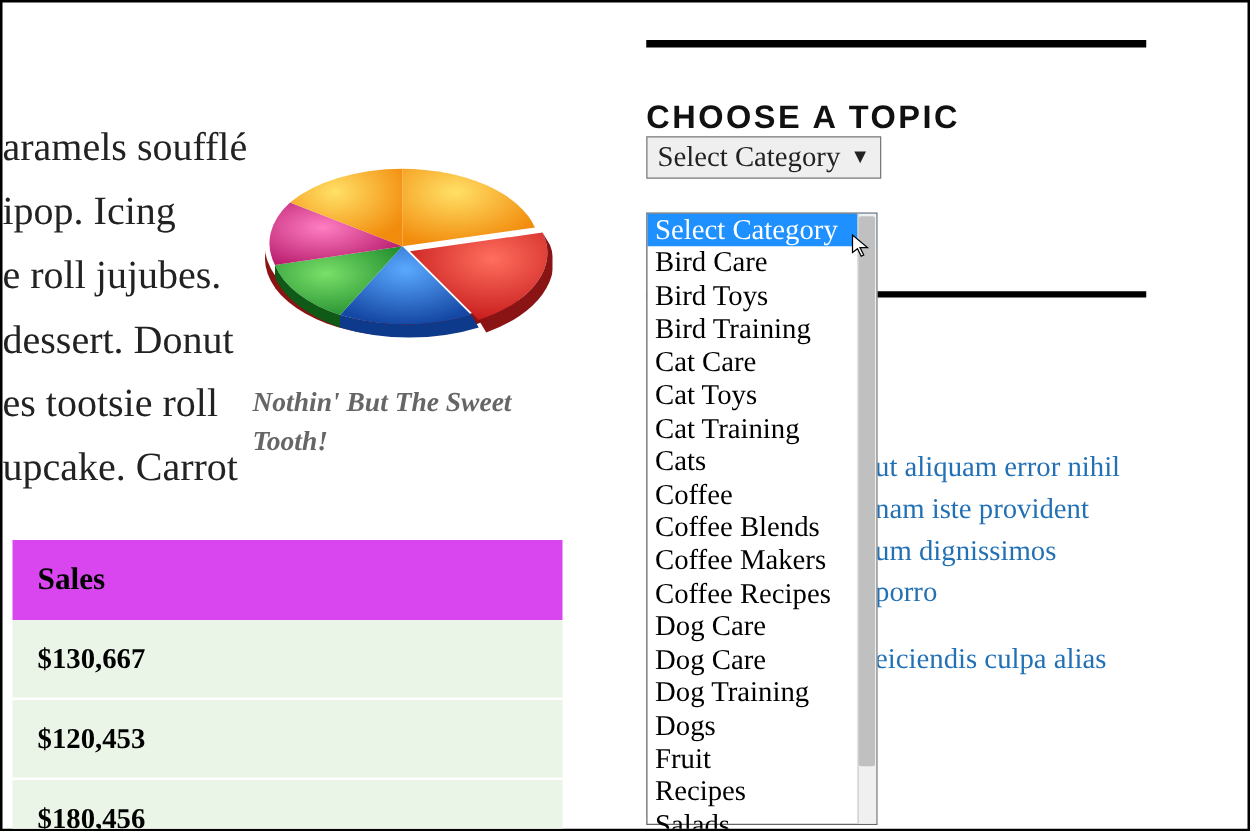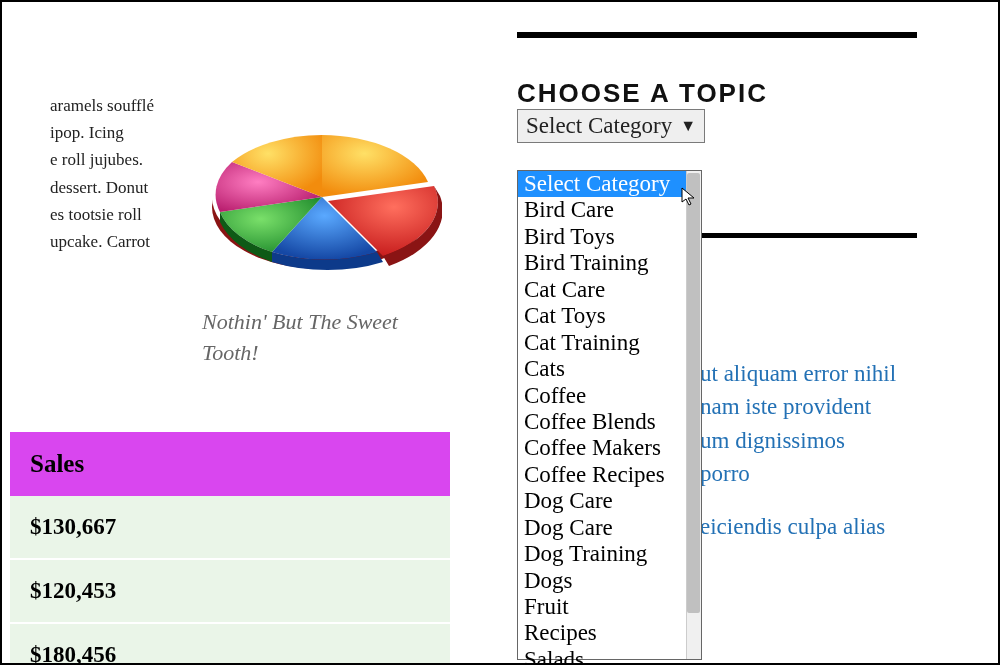--- a/index.html
+++ b/index.html
@@ -1,25 +1,25 @@
 <!DOCTYPE html>
 <html><head>
 <meta charset="utf-8">
 <style>
   * { box-sizing: border-box; margin: 0; padding: 0; }
   html, body { width: 1000px; height: 665px; overflow: hidden; font-family: Georgia, 'Times New Roman', serif; background: #fff; }
   .frame { width: 1000px; height: 665px; border: 2px solid #000; position: relative; overflow: hidden; }
 
   .main { position: absolute; left: 0; top: 0; width: 460px; height: 665px; padding-left: 0; }
 
-  .body-text { font-size: 17px; line-height: 1.6; color: #222; padding-top: 90px; padding-left: 0; margin-left: 48px; }
+  .body-text { font-size: 32px; line-height: 1.6; color: #222; padding-top: 90px; padding-left: 0; }
   .body-text p { text-align: left; }
 
   .pie-wrap { position: absolute; left: 200px; top: 100px; width: 250px; }
-  .pie-caption { font-style: italic; color: #666; font-size: 22px; margin-top: 15px; line-height: 1.4; }
+  .pie-caption { font-style: italic; color: #666; font-size: 22px; margin-top: 15px; line-height: 1.4; font-weight: bold; }
 
   .table { position: absolute; left: 8px; top: 430px; width: 440px; }
   .table .th { background: #d946ef; padding: 18px 20px; font-weight: bold; font-size: 25px; }
   .table .td { padding: 18px 20px; font-weight: bold; font-size: 23px; background: #eaf5e8; border-bottom: 2px solid #fff; }
 
   .sidebar { position: absolute; left: 515px; top: 0; width: 470px; }
   .hr { height: 6px; background: #000; margin: 30px 0 40px 0; width: 400px; }
   .hr.thin { height: 5px; margin-top: 80px; }
 
   .sidebar h2 { font-family: 'Helvetica Neue', Arial, sans-serif; font-size: 26px; font-weight: 800; letter-spacing: 2px; color: #111; }

